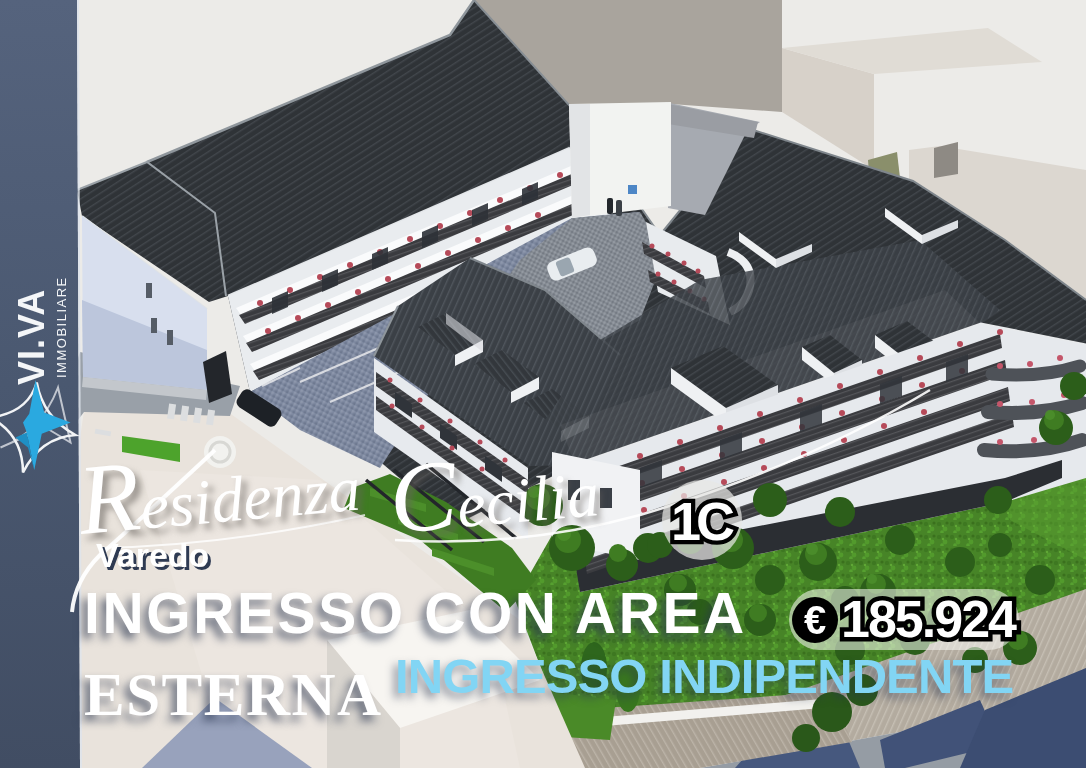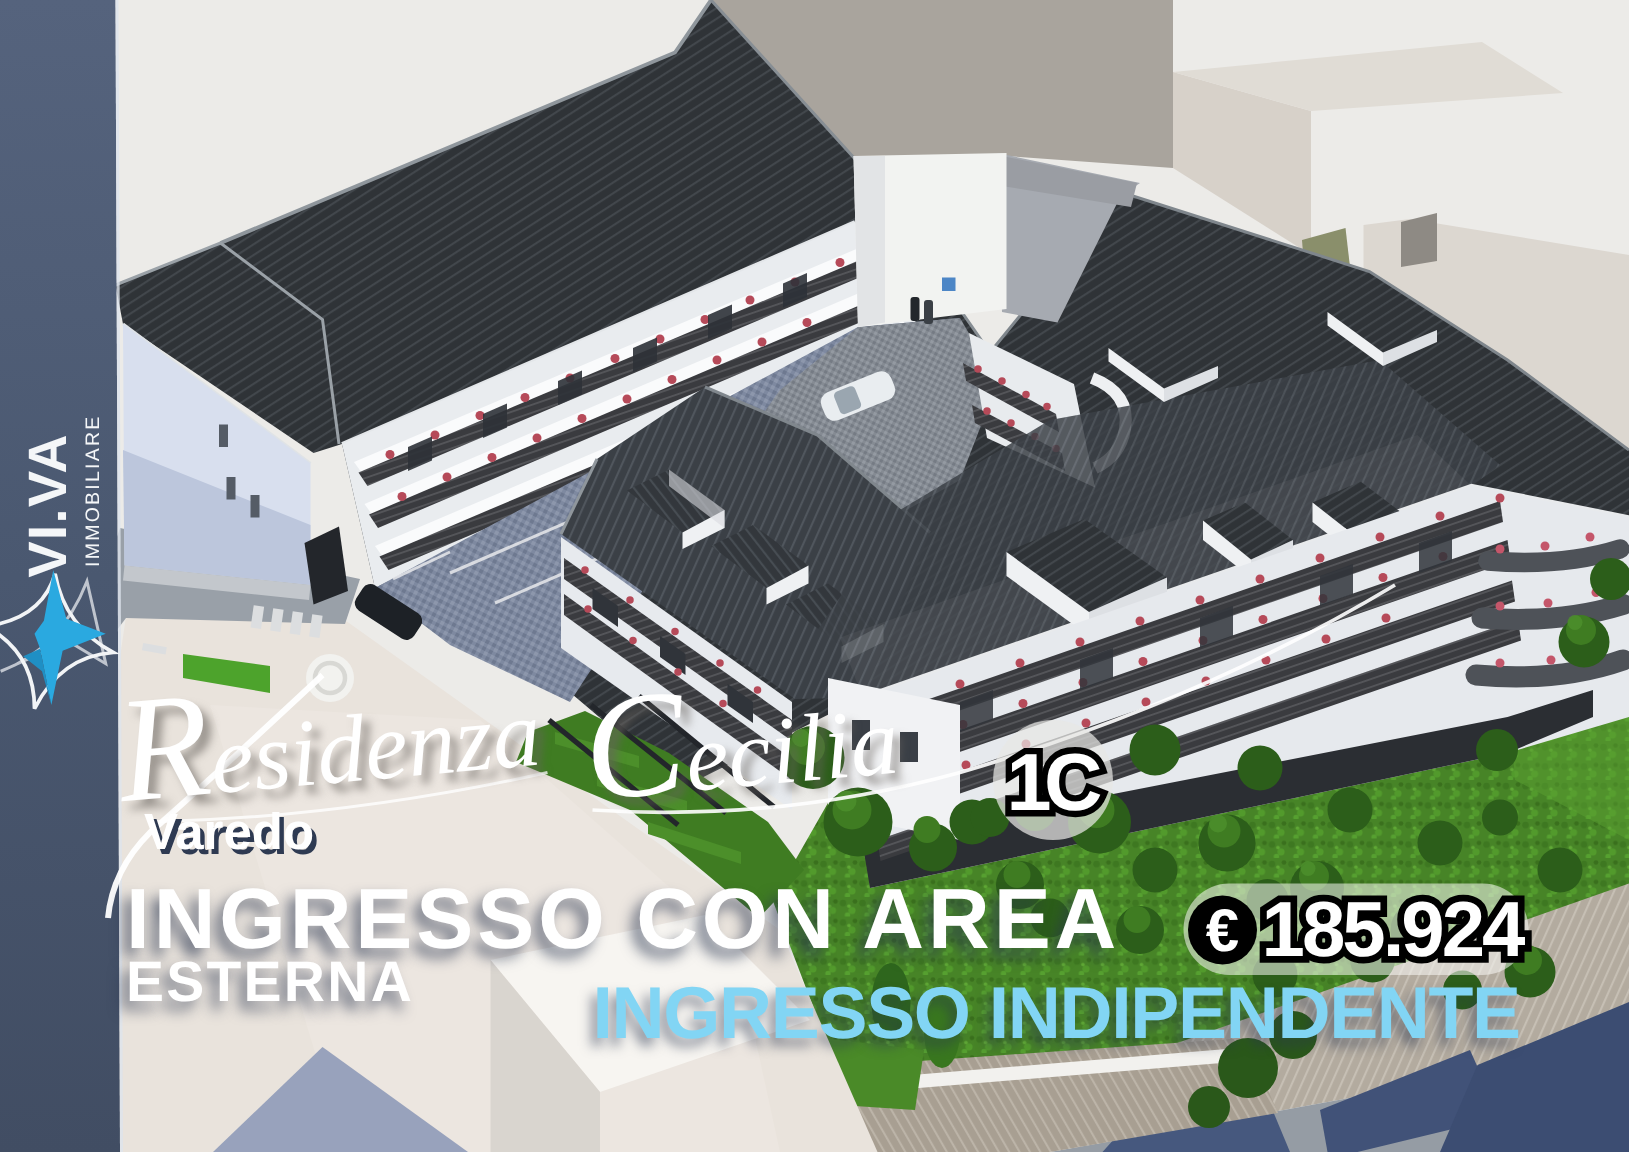--- a/index.html
+++ b/index.html
@@ -518,21 +518,21 @@
 <div style="position:absolute;left:96px;top:536px;color:#fff;font-family:'Liberation Sans',sans-serif;font-weight:bold;font-size:34px;letter-spacing:0px;text-shadow:3px 3px 0 #2e3a52;">Varedo</div>
 
 <div style="position:absolute;left:662px;top:480px;width:80px;height:80px;border-radius:50%;background:rgba(232,232,228,0.72);"></div>
 
 <svg style="position:absolute;left:655px;top:484px;" width="110" height="76">
 <text x="16" y="56" font-family="Liberation Sans, sans-serif" font-weight="bold" font-size="54" fill="#fff" stroke="#000" stroke-width="8.5" paint-order="stroke" letter-spacing="-5">1C</text>
 </svg>
 
 <div style="position:absolute;left:84px;top:580px;color:#fff;font-family:'Liberation Sans',sans-serif;font-weight:bold;font-size:57px;letter-spacing:2.6px;text-shadow:-5px 6px 9px rgba(42,54,80,0.65);">INGRESSO CON AREA</div>
 
-<div style="position:absolute;left:84px;top:634px;color:#fff;font-family:Liberation Sans, sans-serif;font-weight:bold;font-size:38px;letter-spacing:1.5px;text-shadow:-5px 6px 9px rgba(42,54,80,0.65);">ESTERNA</div>
+<div style="position:absolute;left:84px;top:660px;color:#fff;font-family:Liberation Serif, serif;font-weight:bold;font-size:61px;letter-spacing:1.5px;text-shadow:-5px 6px 9px rgba(42,54,80,0.65);">ESTERNA</div>
 
 <div style="position:absolute;left:395px;top:648px;color:#82d5f4;font-family:'Liberation Sans',sans-serif;font-weight:bold;font-size:49px;letter-spacing:-0.9px;text-shadow:-4px 5px 8px rgba(42,54,80,0.5);">INGRESSO INDIPENDENTE</div>
 
 <div style="position:absolute;left:789px;top:589px;width:230px;height:61px;border-radius:31px;background:rgba(250,250,246,0.55);"></div>
 
 <svg style="position:absolute;left:792px;top:592px;" width="300" height="62">
 <circle cx="23" cy="28" r="23" fill="#000"></circle>
 <text x="23" y="42" text-anchor="middle" font-family="Liberation Sans, sans-serif" font-weight="bold" font-size="40" fill="#fff">€</text>
 <text x="49" y="45" font-family="Liberation Sans, sans-serif" font-weight="bold" font-size="52" fill="#fff" stroke="#000" stroke-width="9" paint-order="stroke" letter-spacing="-2">185.924</text>
 </svg>

